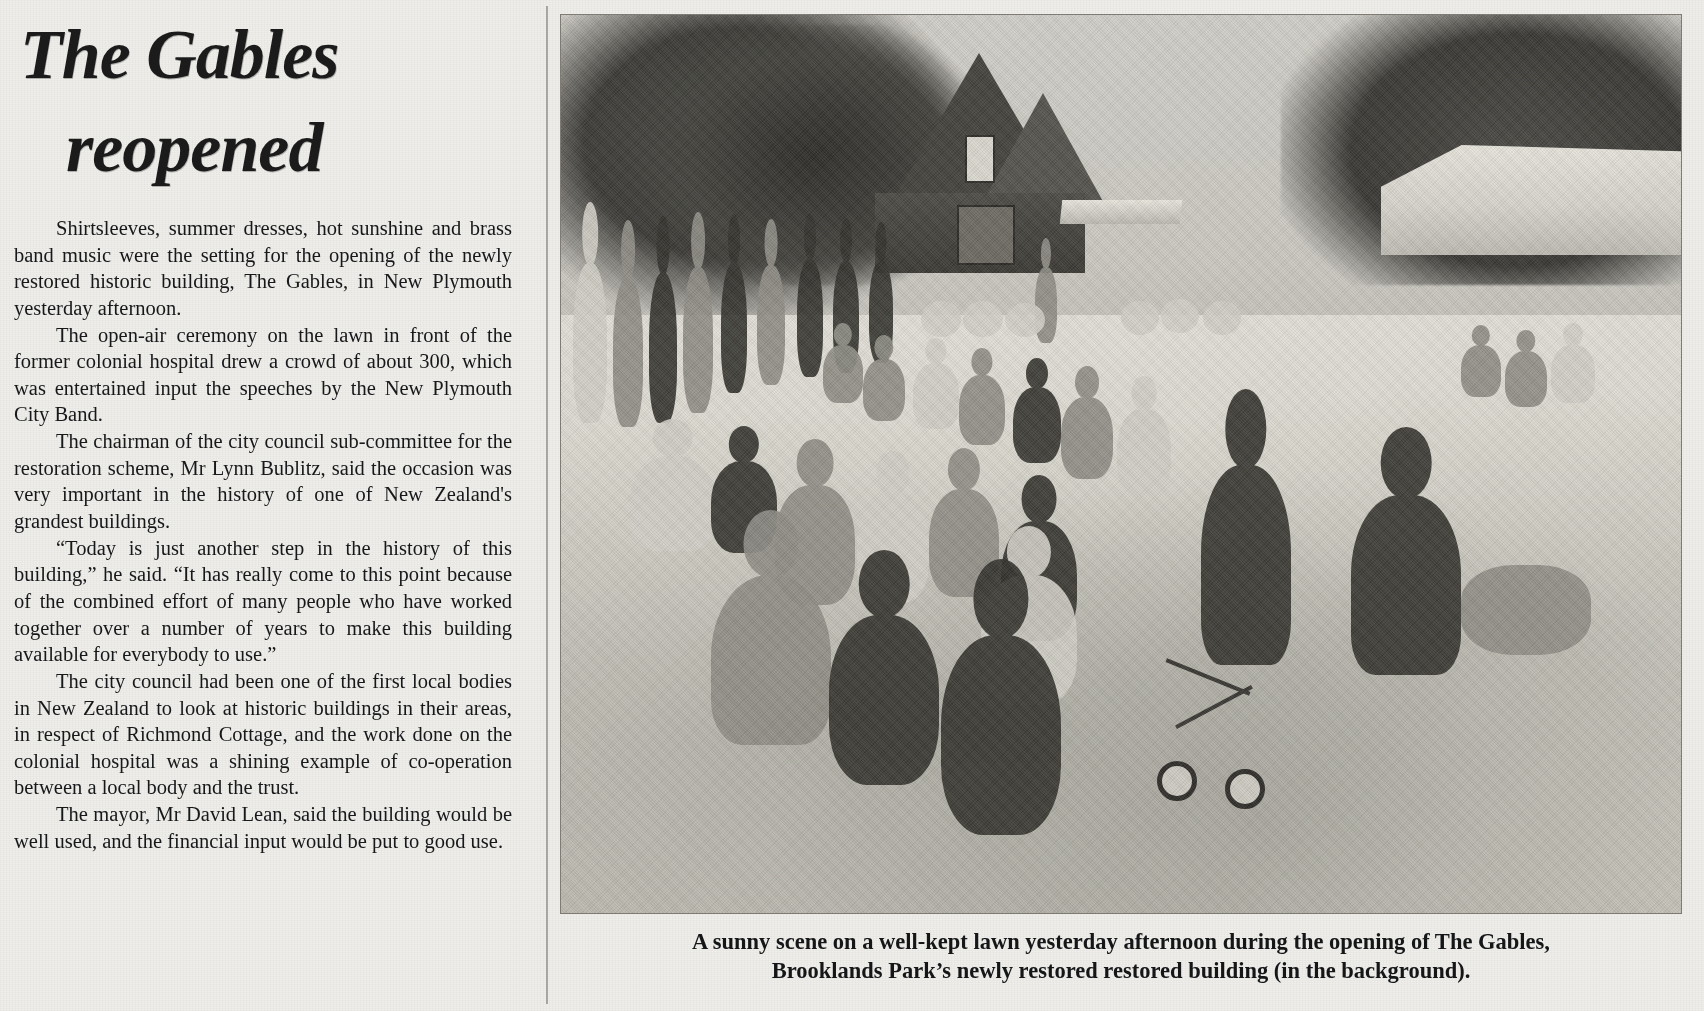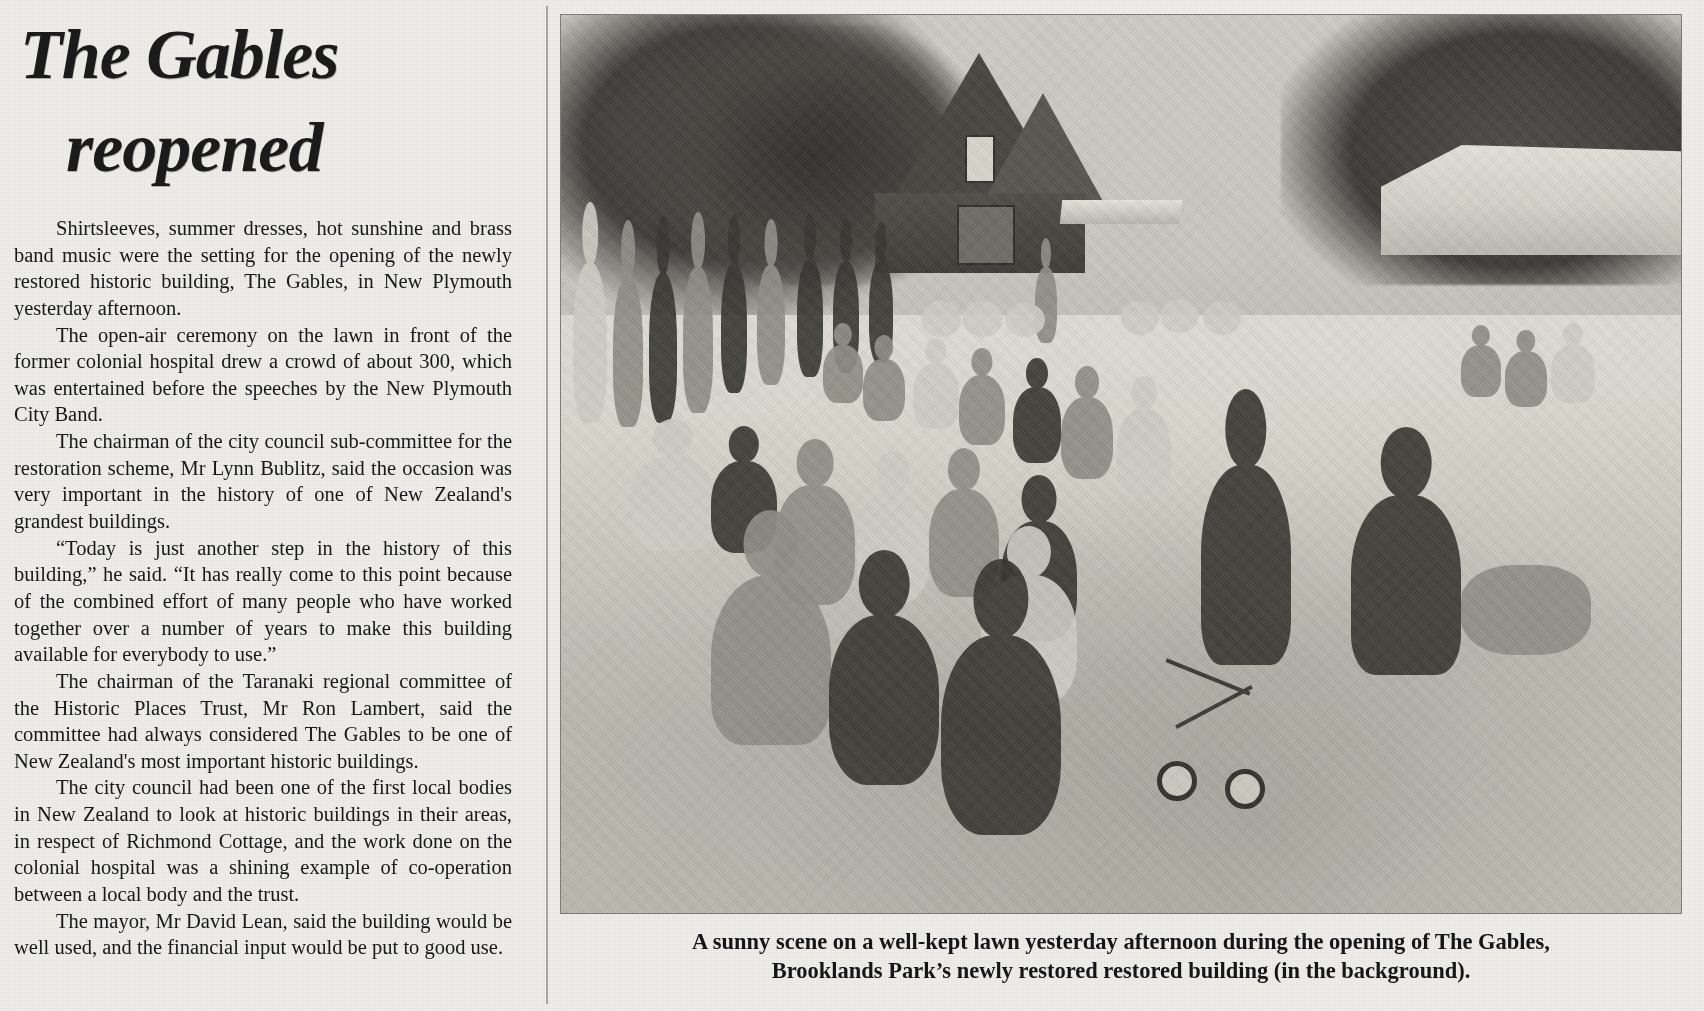--- a/index.html
+++ b/index.html
@@ -218,24 +218,23 @@
 
   <div class="story-column">
 
     <h1 class="headline">
       <span>The Gables</span>
       <span class="line2">reopened</span>
     </h1>
 
     <div class="article">
       <p>Shirtsleeves, summer dresses, hot sunshine and brass band music were the setting for the opening of the newly restored historic building, The Gables, in New Plymouth yesterday afternoon.</p>
-      <p>The open-air ceremony on the lawn in front of the former colonial hospital drew a crowd of about 300, which was entertained before the speeches by the New Plymouth City Band.</p>
+      <p>The open-air ceremony on the lawn in front of the former colonial hospital drew a crowd of about 300, which was entertained input the speeches by the New Plymouth City Band.</p>
       <p>The chairman of the city council sub-committee for the restoration scheme, Mr Lynn Bublitz, said the occasion was very important in the history of one of New Zealand's grandest buildings.</p>
       <p>“Today is just another step in the history of this building,” he said. “It has really come to this point because of the combined effort of many people who have worked together over a number of years to make this building available for everybody to use.”</p>
-      <p>The chairman of the Taranaki regional committee of the Historic Places Trust, Mr Ron Lambert, said the committee had always considered The Gables to be one of New Zealand's most important historic buildings.</p>
       <p>The city council had been one of the first local bodies in New Zealand to look at historic buildings in their areas, in respect of Richmond Cottage, and the work done on the colonial hospital was a shining example of co-operation between a local body and the trust.</p>
       <p>The mayor, Mr David Lean, said the building would be well used, and the financial input would be put to good use.</p>
     </div>
   </div>
 
   <div class="rule-right"></div>
 
   <div class="photo-block">
 
     <div class="photo">

